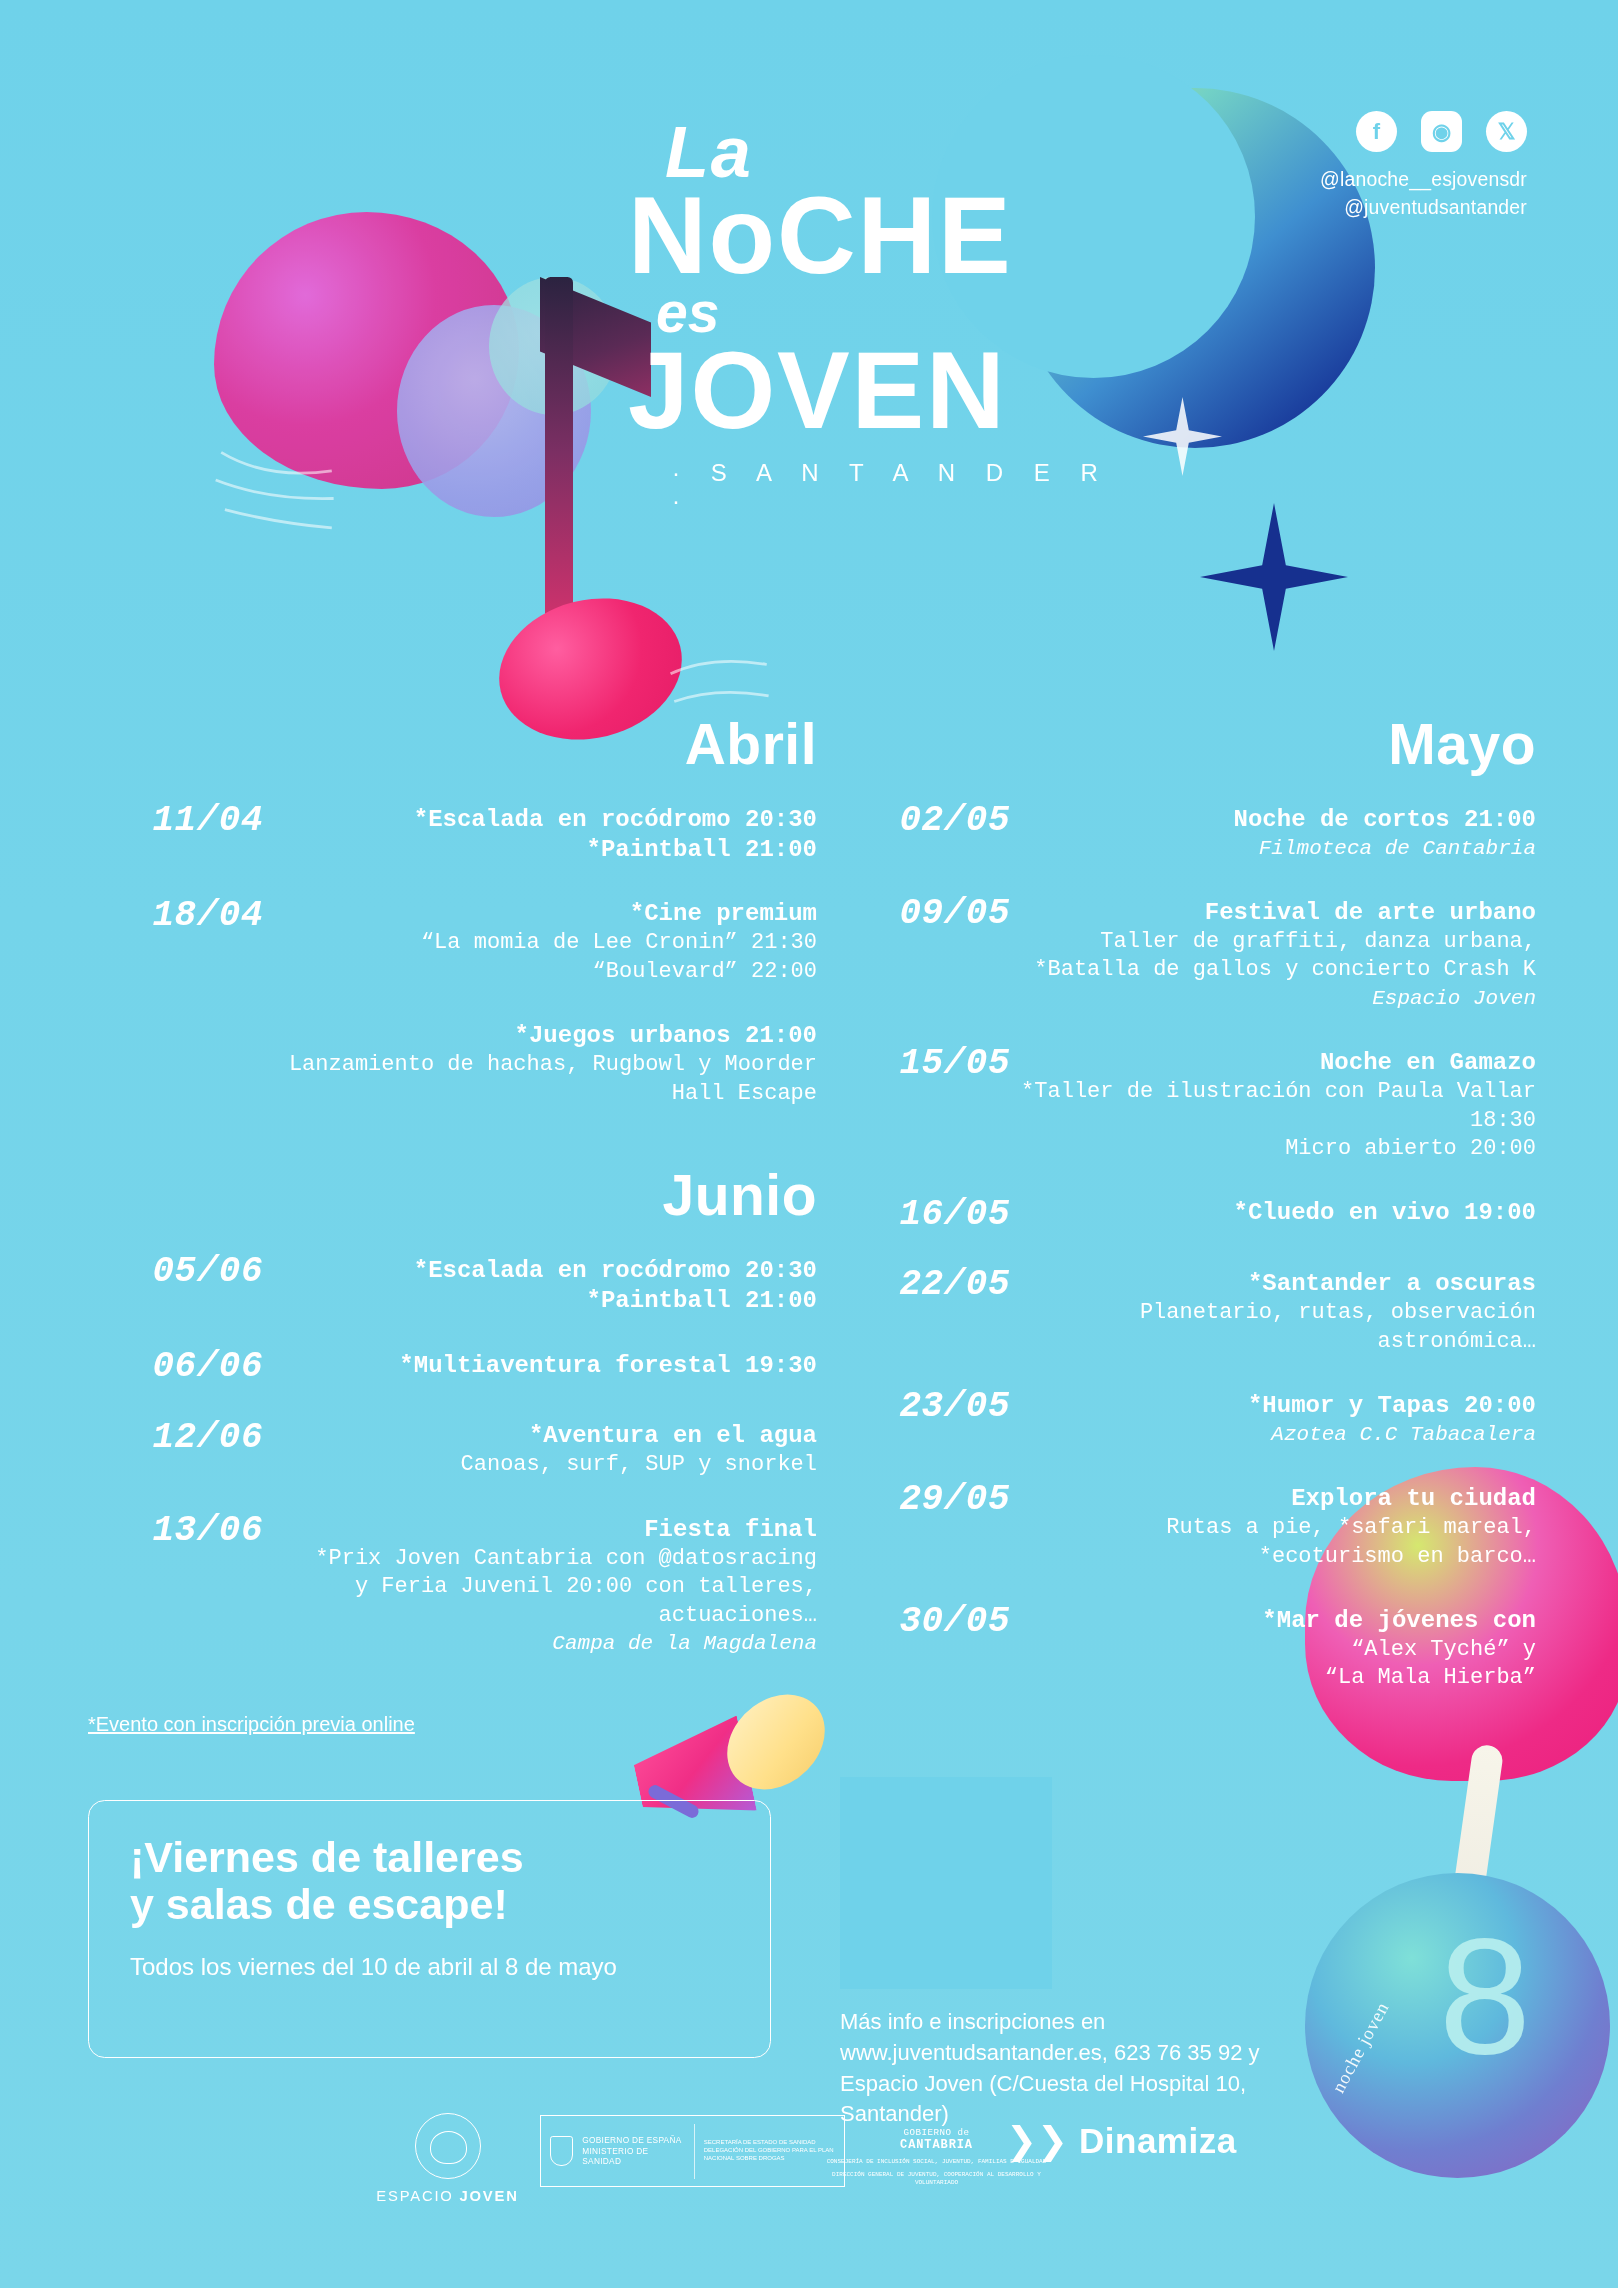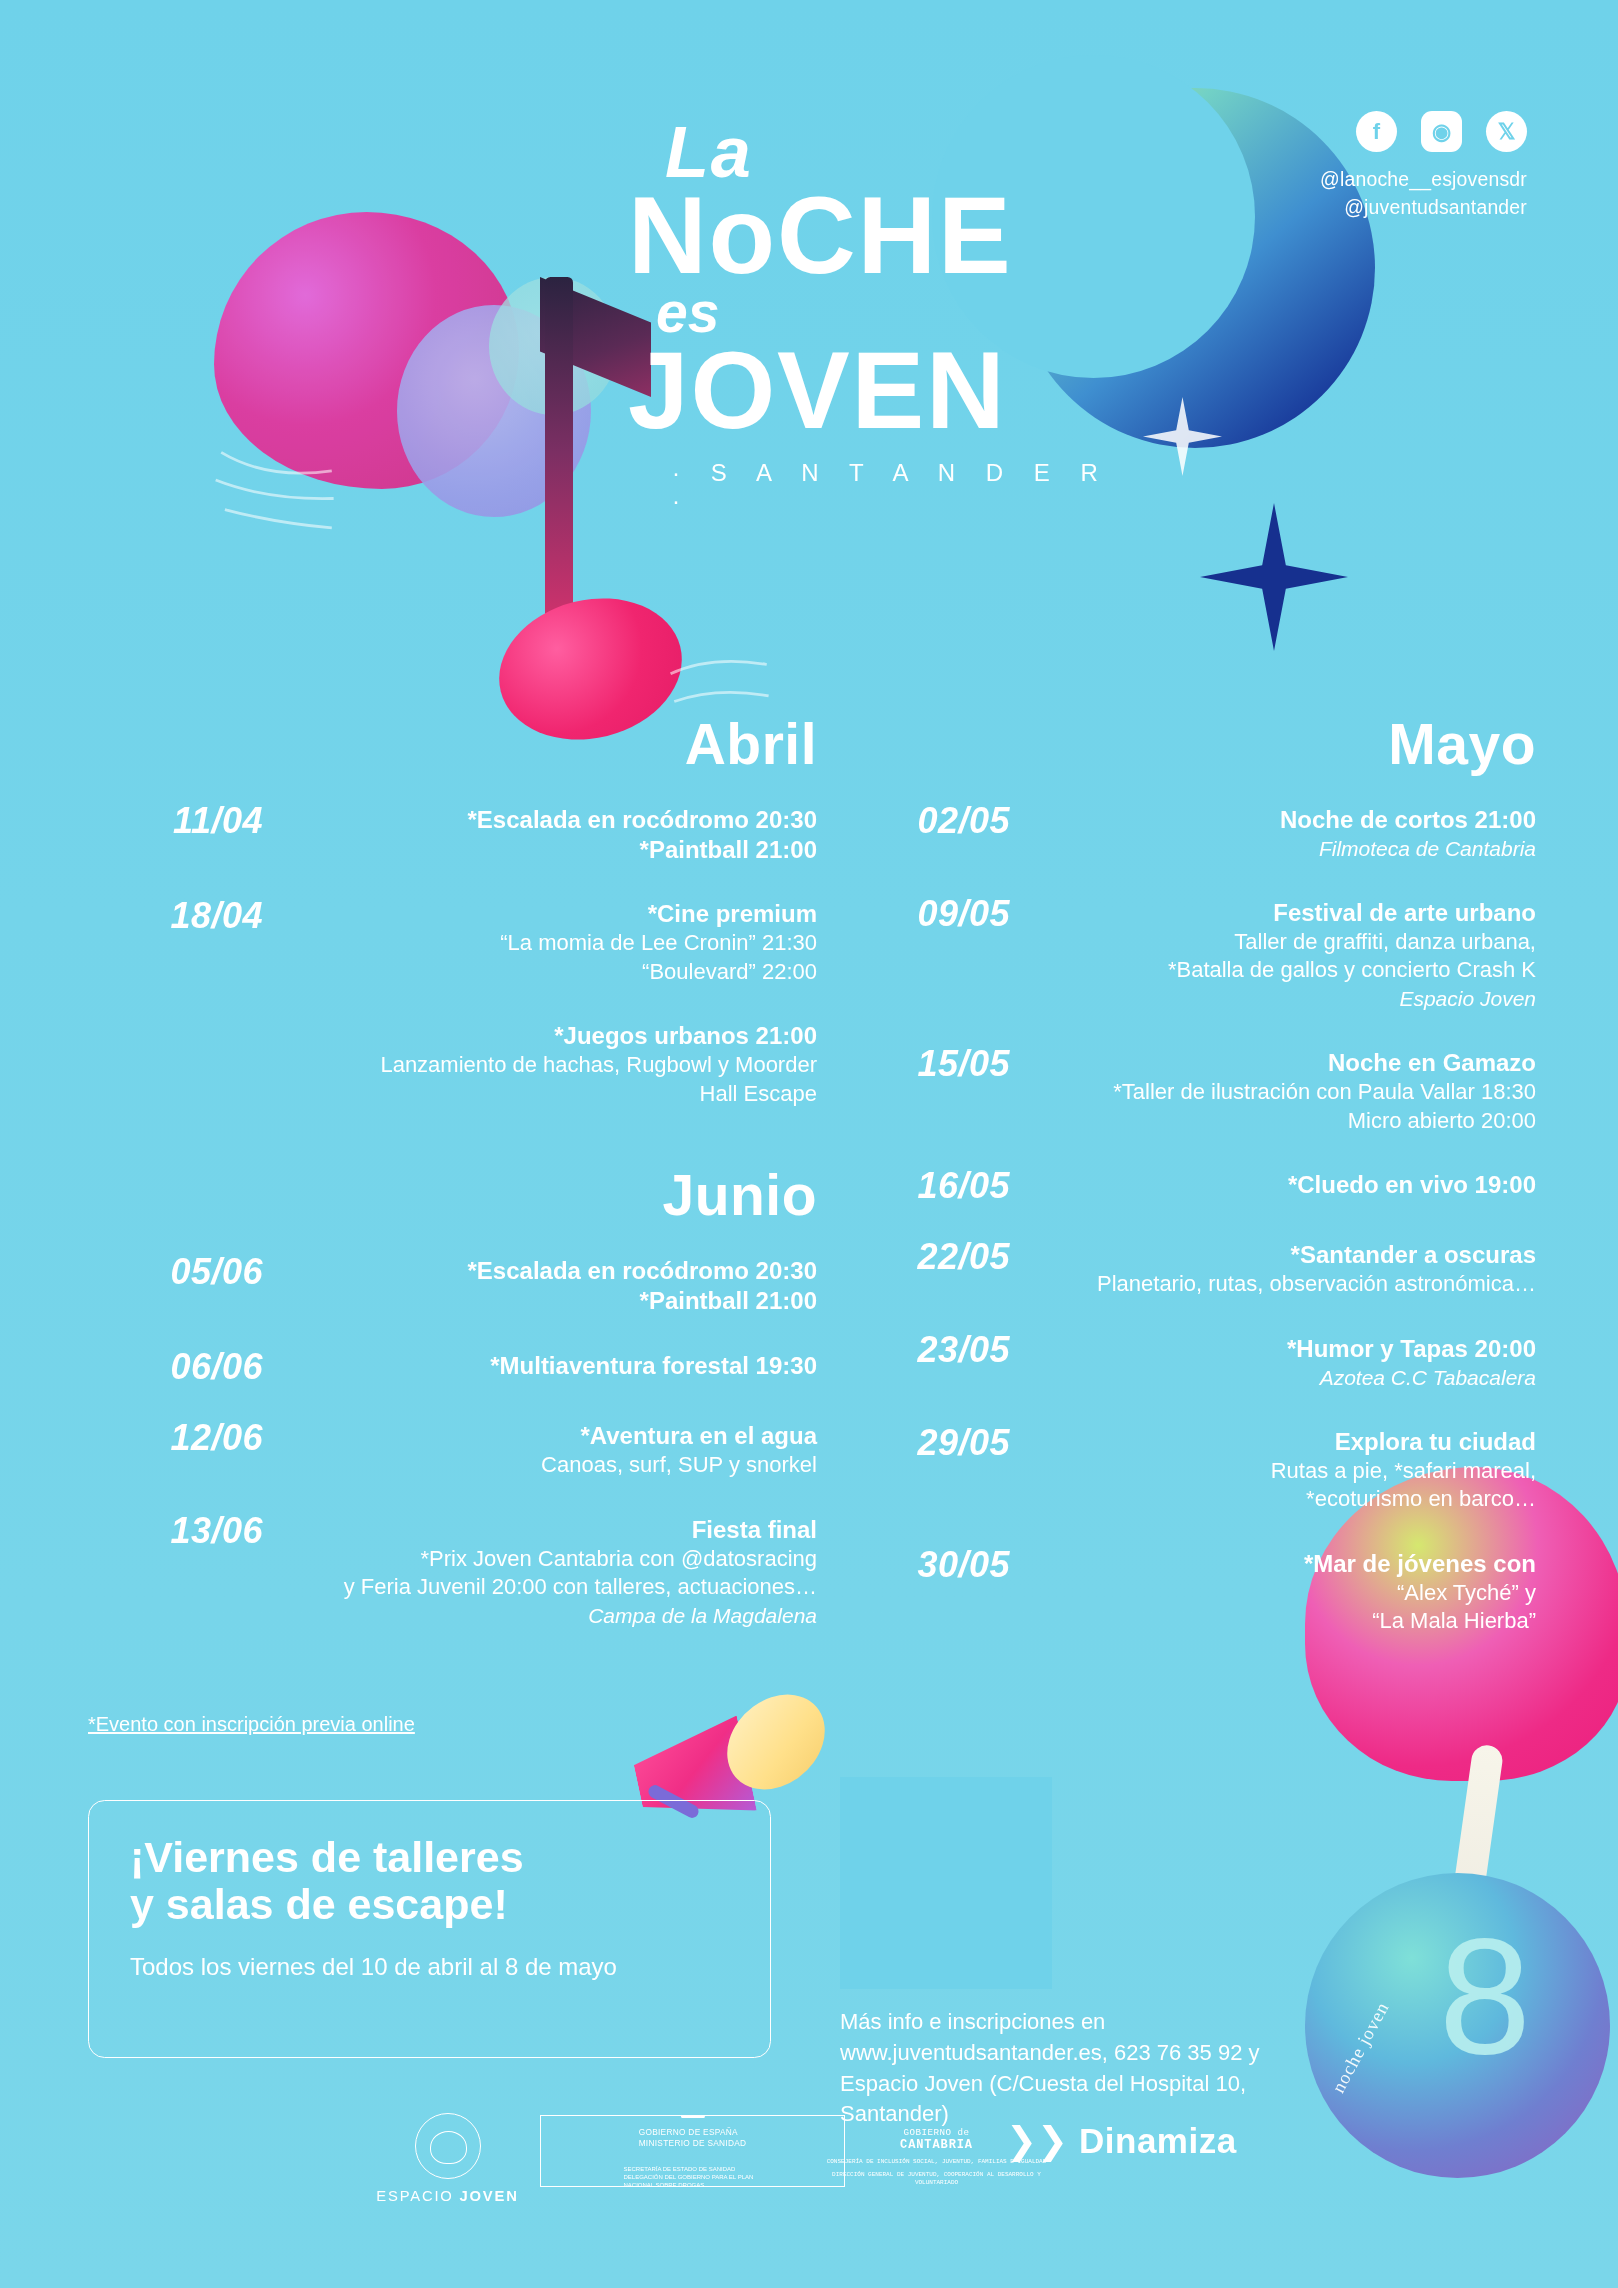--- a/index.html
+++ b/index.html
@@ -150,21 +150,21 @@
   .col { position: absolute; color: #ffffff; text-align: right; }
   .col-left  { left: 88px;  top: 711px;  width: 729px; }
   .col-right { left: 835px; top: 711px;  width: 701px; }
 
   .month {
     font-size: 57px; font-weight: bold; color: #ffffff;
     margin-bottom: 24px; letter-spacing: 0.5px;
   }
   .month.second { margin-top: 54px; }
 
-  .ev { display: flex; margin-bottom: 31px; }
+  .ev { display: flex; margin-bottom: 31px; font-family: Liberation Mono, monospace; }
   .ev-date {
     width: 175px; flex: 0 0 175px;
     font-size: 36px; font-weight: bold; font-style: italic;
     color: #ffffff; letter-spacing: 0.5px; line-height: 1.1;
   }
   .ev-body { flex: 1; padding-top: 3.7px; }
   .ev-title { font-size: 24px; font-weight: bold; line-height: 1.25; }
   .ev-line { font-size: 22px; line-height: 1.3; font-weight: normal; }
   .ev-place { font-size: 21px; font-style: italic; line-height: 1.35; }
 
@@ -209,21 +209,21 @@
     margin: 0 auto 9.2px; position: relative;
   }
   .ej .circ:before {
     content:''; position:absolute; left: 14.8px; top: 16.6px; width: 35px; height: 31px;
     border: 1.8px solid #ffffff; border-radius: 50% 50% 45% 45%;
   }
   .ej .t { font-size: 14.8px; letter-spacing: 1.8px; }
   .ej .t b { font-weight: bold; }
 
   .min { left: 540px; top: 11px; width: 305px; height: 72px; border: 0.9px solid #ffffff; }
-  .min .inner { display:flex; align-items:center; height:100%; padding: 0 9.2px; gap: 9.2px; flex-direction: column; }
+  .min .inner { display:flex; align-items:center; height:100%; padding: 0 9.2px; gap: 9.2px; }
   .min .shield { width: 24px; height: 29.5px; border: 0.9px solid #fff; border-radius: 2.8px 2.8px 11px 11px; }
   .min .mt { font-size: 8.3px; line-height: 1.25; text-align: left; letter-spacing: 0.3px; }
   .min .sep { width: 0.9px; height: 55px; background: #ffffff; opacity: .7; }
   .min .mt2 { font-size: 6px; line-height: 1.3; text-align: left; width: 138px; }
 
   .gob { left: 821px; top: 23px; width: 231px; font-family: Liberation Mono, monospace; }
   .gob .g1 { font-size: 9.2px; letter-spacing: 0.5px; }
   .gob .g2 { font-size: 12px; font-weight: bold; letter-spacing: 0.9px; }
   .gob .g3 { font-size: 6px; line-height: 1.35; margin-top: 5.5px; }
 

